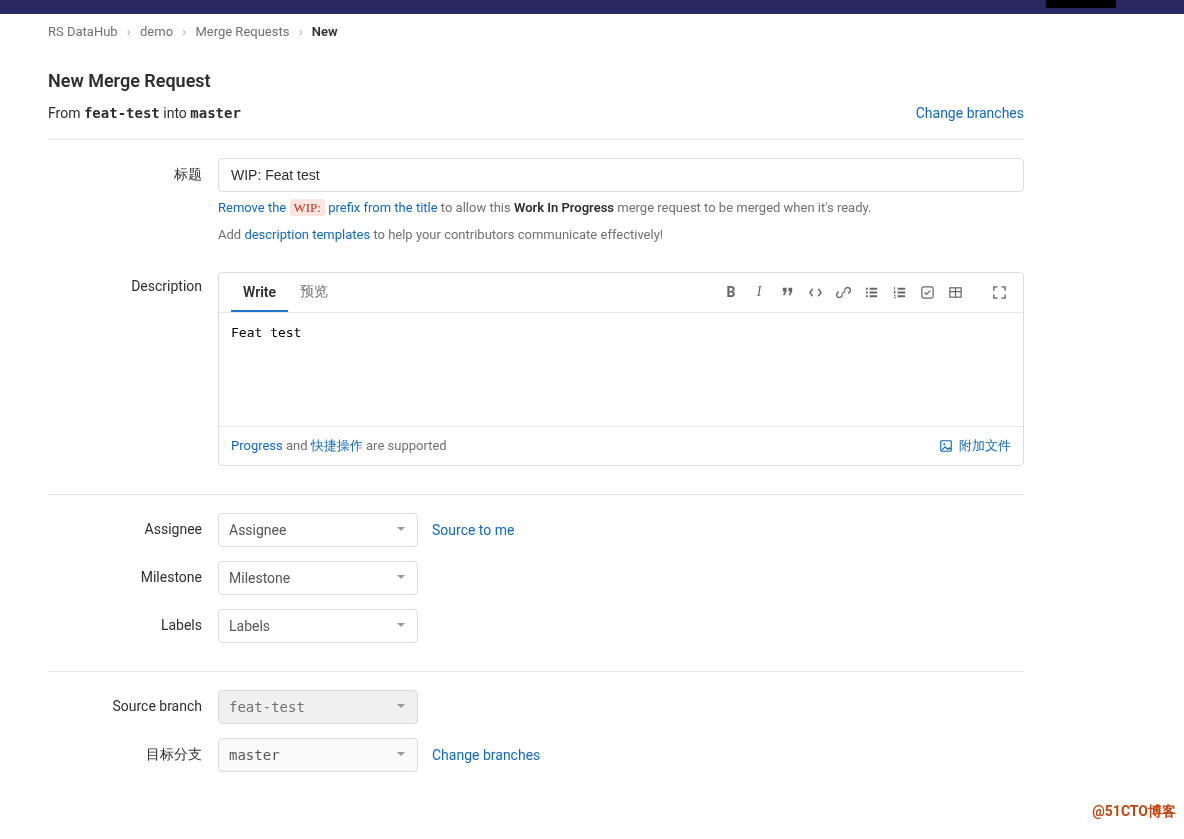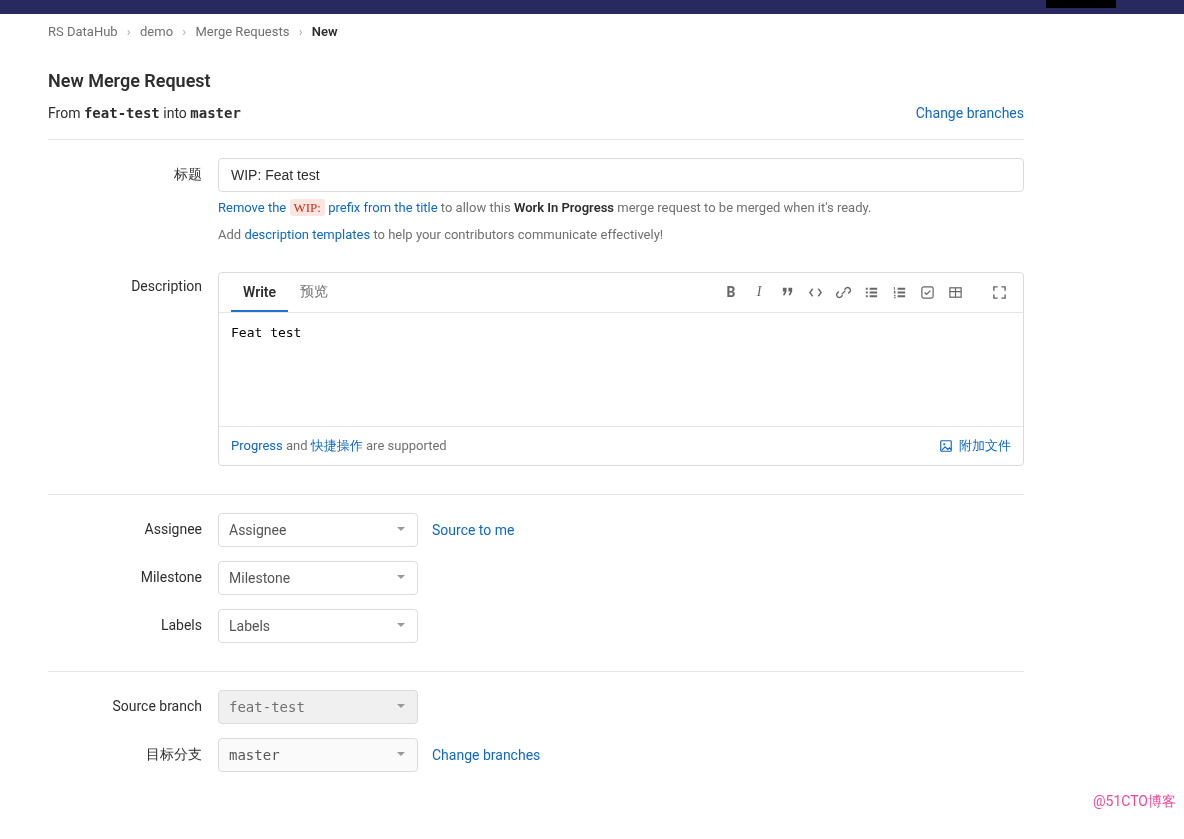--- a/index.html
+++ b/index.html
@@ -35,21 +35,21 @@
     .editor-footer .attach { color: #1068bf; display: flex; align-items: center; gap: 6px; cursor: pointer; }
     hr.section-divider { border: none; border-top: 1px solid #e5e5e5; margin: 28px 0 18px; }
     .select-box { width: 200px; padding: 8px 10px; border: 1px solid #dbdbdb; border-radius: 4px; background: #fff; display: flex; justify-content: space-between; align-items: center; cursor: pointer; font-size: 14px; color: #555; }
     .select-box.mono { font-family: monospace; background: #fafafa; }
     .select-box.disabled { background: #f0f0f0; color: #707070; }
     .chevron svg { width: 12px; height: 12px; fill: #999; }
     .inline-row { display: flex; align-items: center; gap: 14px; }
     .checkbox-row { display: flex; align-items: center; gap: 8px; margin: 6px 0; font-size: 14px; color: #2e2e2e; }
     .checkbox-row input[type="checkbox"] { width: 14px; height: 14px; cursor: pointer; }
     .info-icon { width: 14px; height: 14px; border-radius: 50%; background: #1f75cb; color: #fff; display: inline-flex; align-items: center; justify-content: center; font-size: 10px; font-weight: bold; cursor: pointer; }
-    .watermark { position: fixed; right: 8px; bottom: 28px; color: #ec4899; font-size: 14px; }
+    .watermark { position: fixed; right: 8px; bottom: 18px; color: #c2410c; font-size: 14px; font-weight: bold; }
     .section-gap { margin-bottom: 14px; }
     .form-row.spaced { margin-bottom: 14px; }
   </style>
 </head>
 <body>
 
 <div class="topbar">
     <div class="topbar-badge"></div>
   </div>
 

